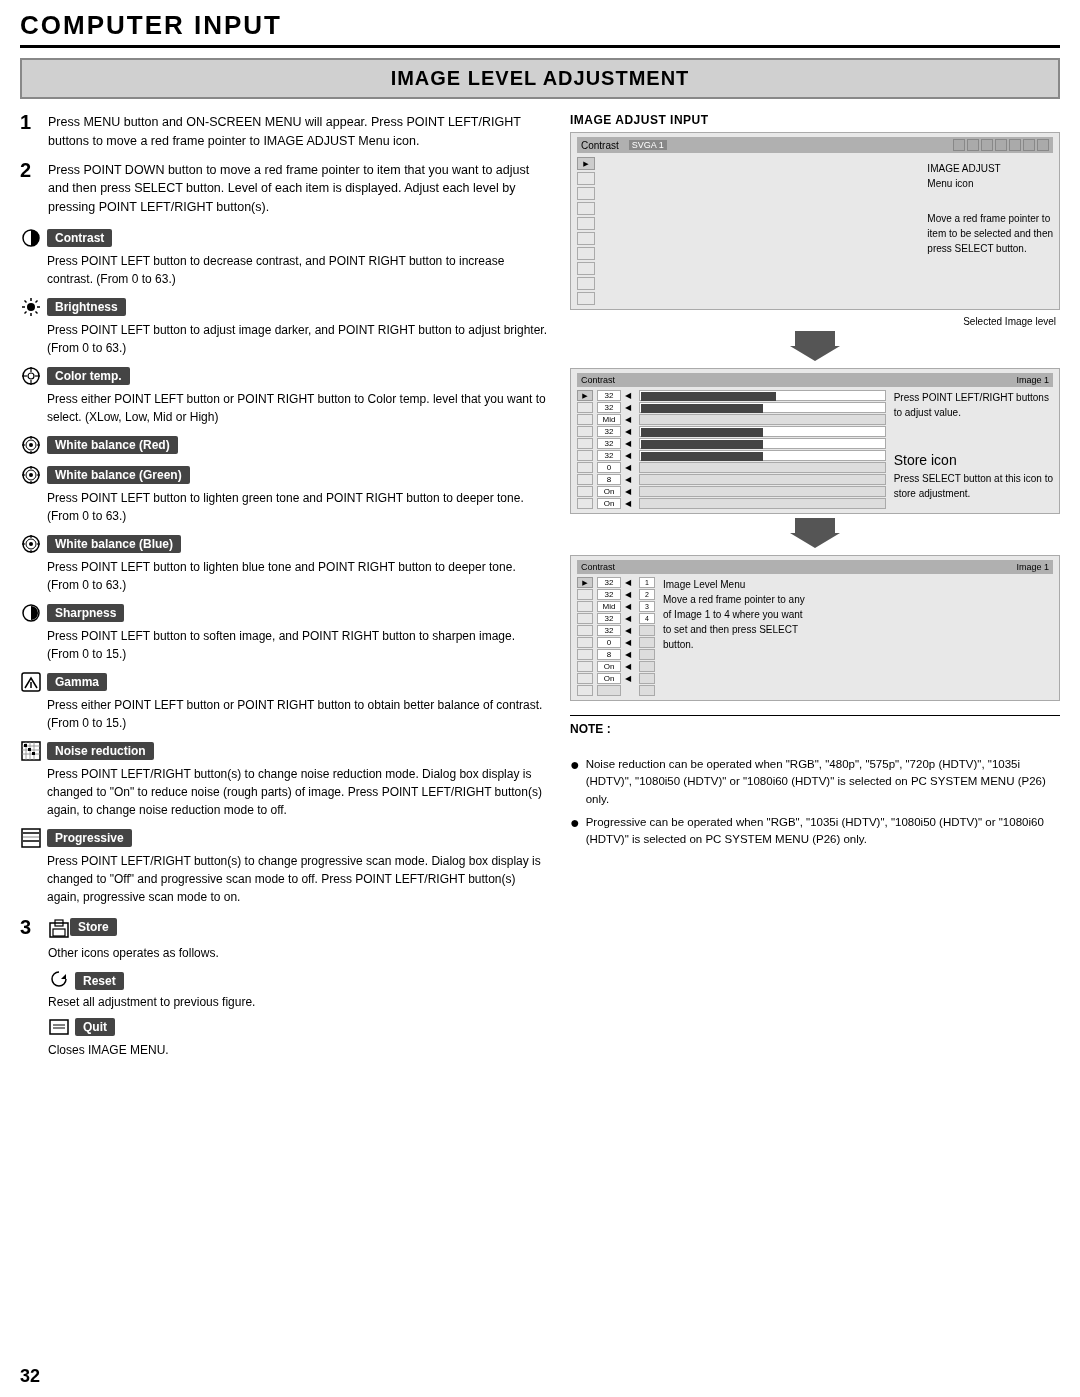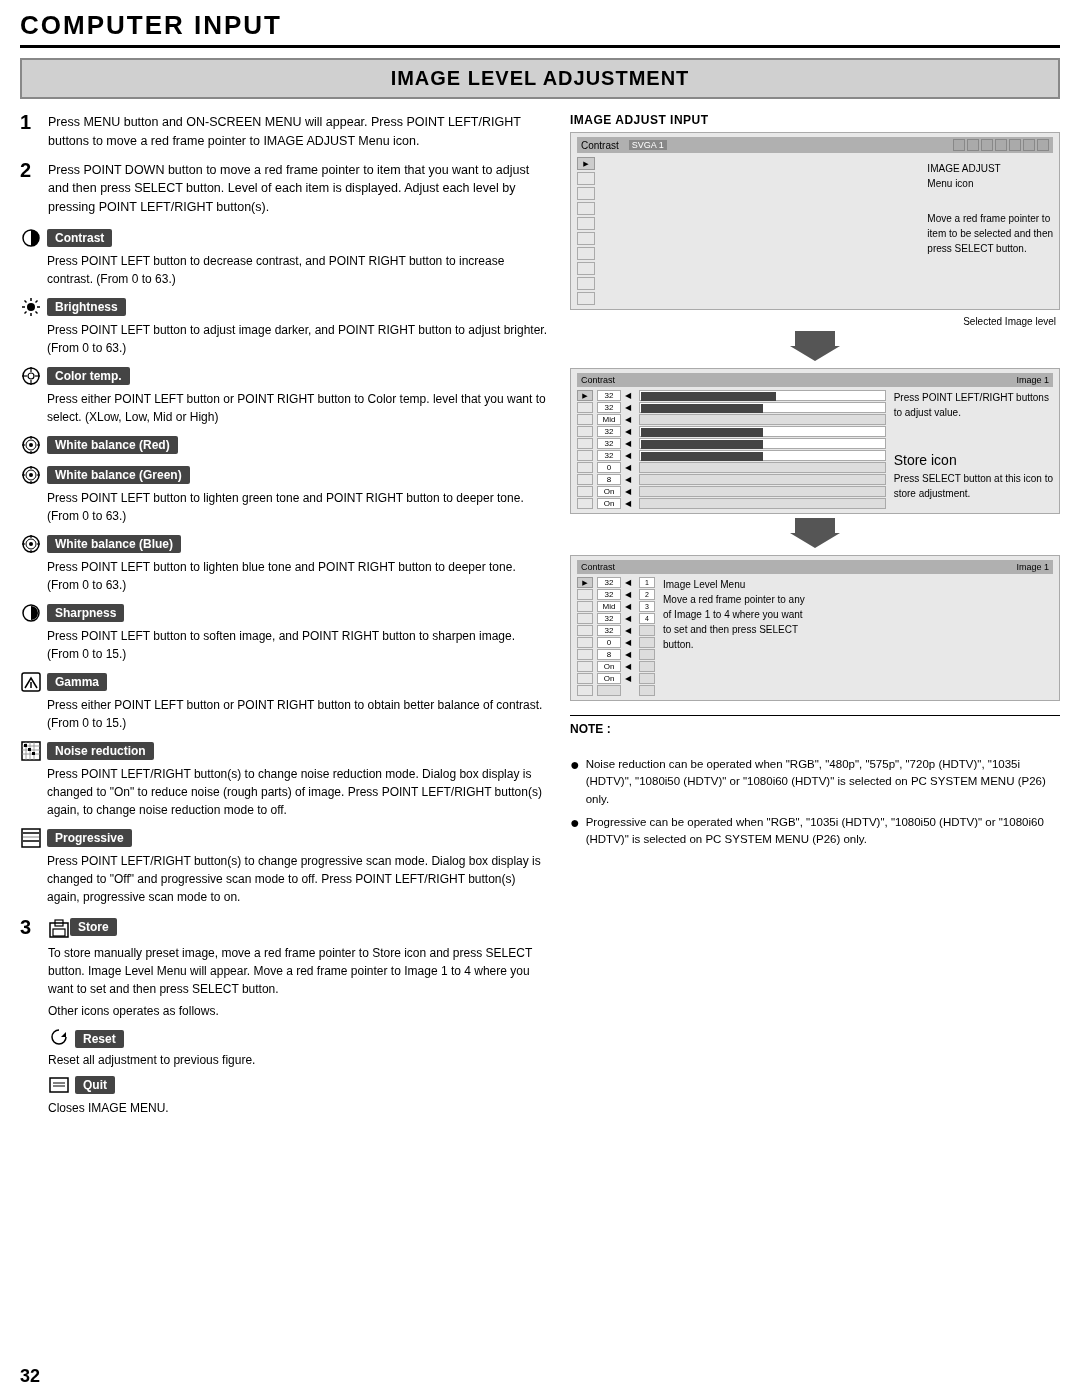--- a/index.html
+++ b/index.html
@@ -355,21 +355,20 @@
             <div class="inline-label" style="margin-bottom:4px;">
               <span class="feature-icon">
                 <svg class="feature-svg" viewBox="0 0 20 20">
                   <rect x="1" y="4" width="18" height="14" fill="none" stroke="#000" stroke-width="1.5"></rect>
                   <rect x="6" y="1" width="8" height="6" fill="none" stroke="#000" stroke-width="1.2"></rect>
                   <rect x="4" y="10" width="12" height="7" fill="none" stroke="#000" stroke-width="1.2"></rect>
                 </svg>
               </span>
               <span class="feature-label">Store</span>
             </div>
-            <p class="feature-desc" style="margin-left:0;">To store manually preset image, move a red frame pointer to Store icon and press SELECT button.  Image Level Menu will appear.  Move a red frame pointer to Image 1 to 4 where you want to set and then press SELECT button.</p>
             <p class="feature-desc" style="margin-left:0; margin-top:4px; margin-bottom:6px;">Other icons operates as follows.</p>
 
             <div class="feature-header" style="margin-bottom:3px;align-items:flex-end;">
               <span class="feature-icon">
                 <svg class="feature-svg" viewBox="0 0 20 20">
                   <path d="M10 3 A7 7 0 1 0 17 10" fill="none" stroke="#000" stroke-width="1.5"></path>
                   <polygon points="17,5 17,10 12,10" fill="#000"></polygon>
                 </svg>
               </span>
               <span class="feature-label">Reset</span>

